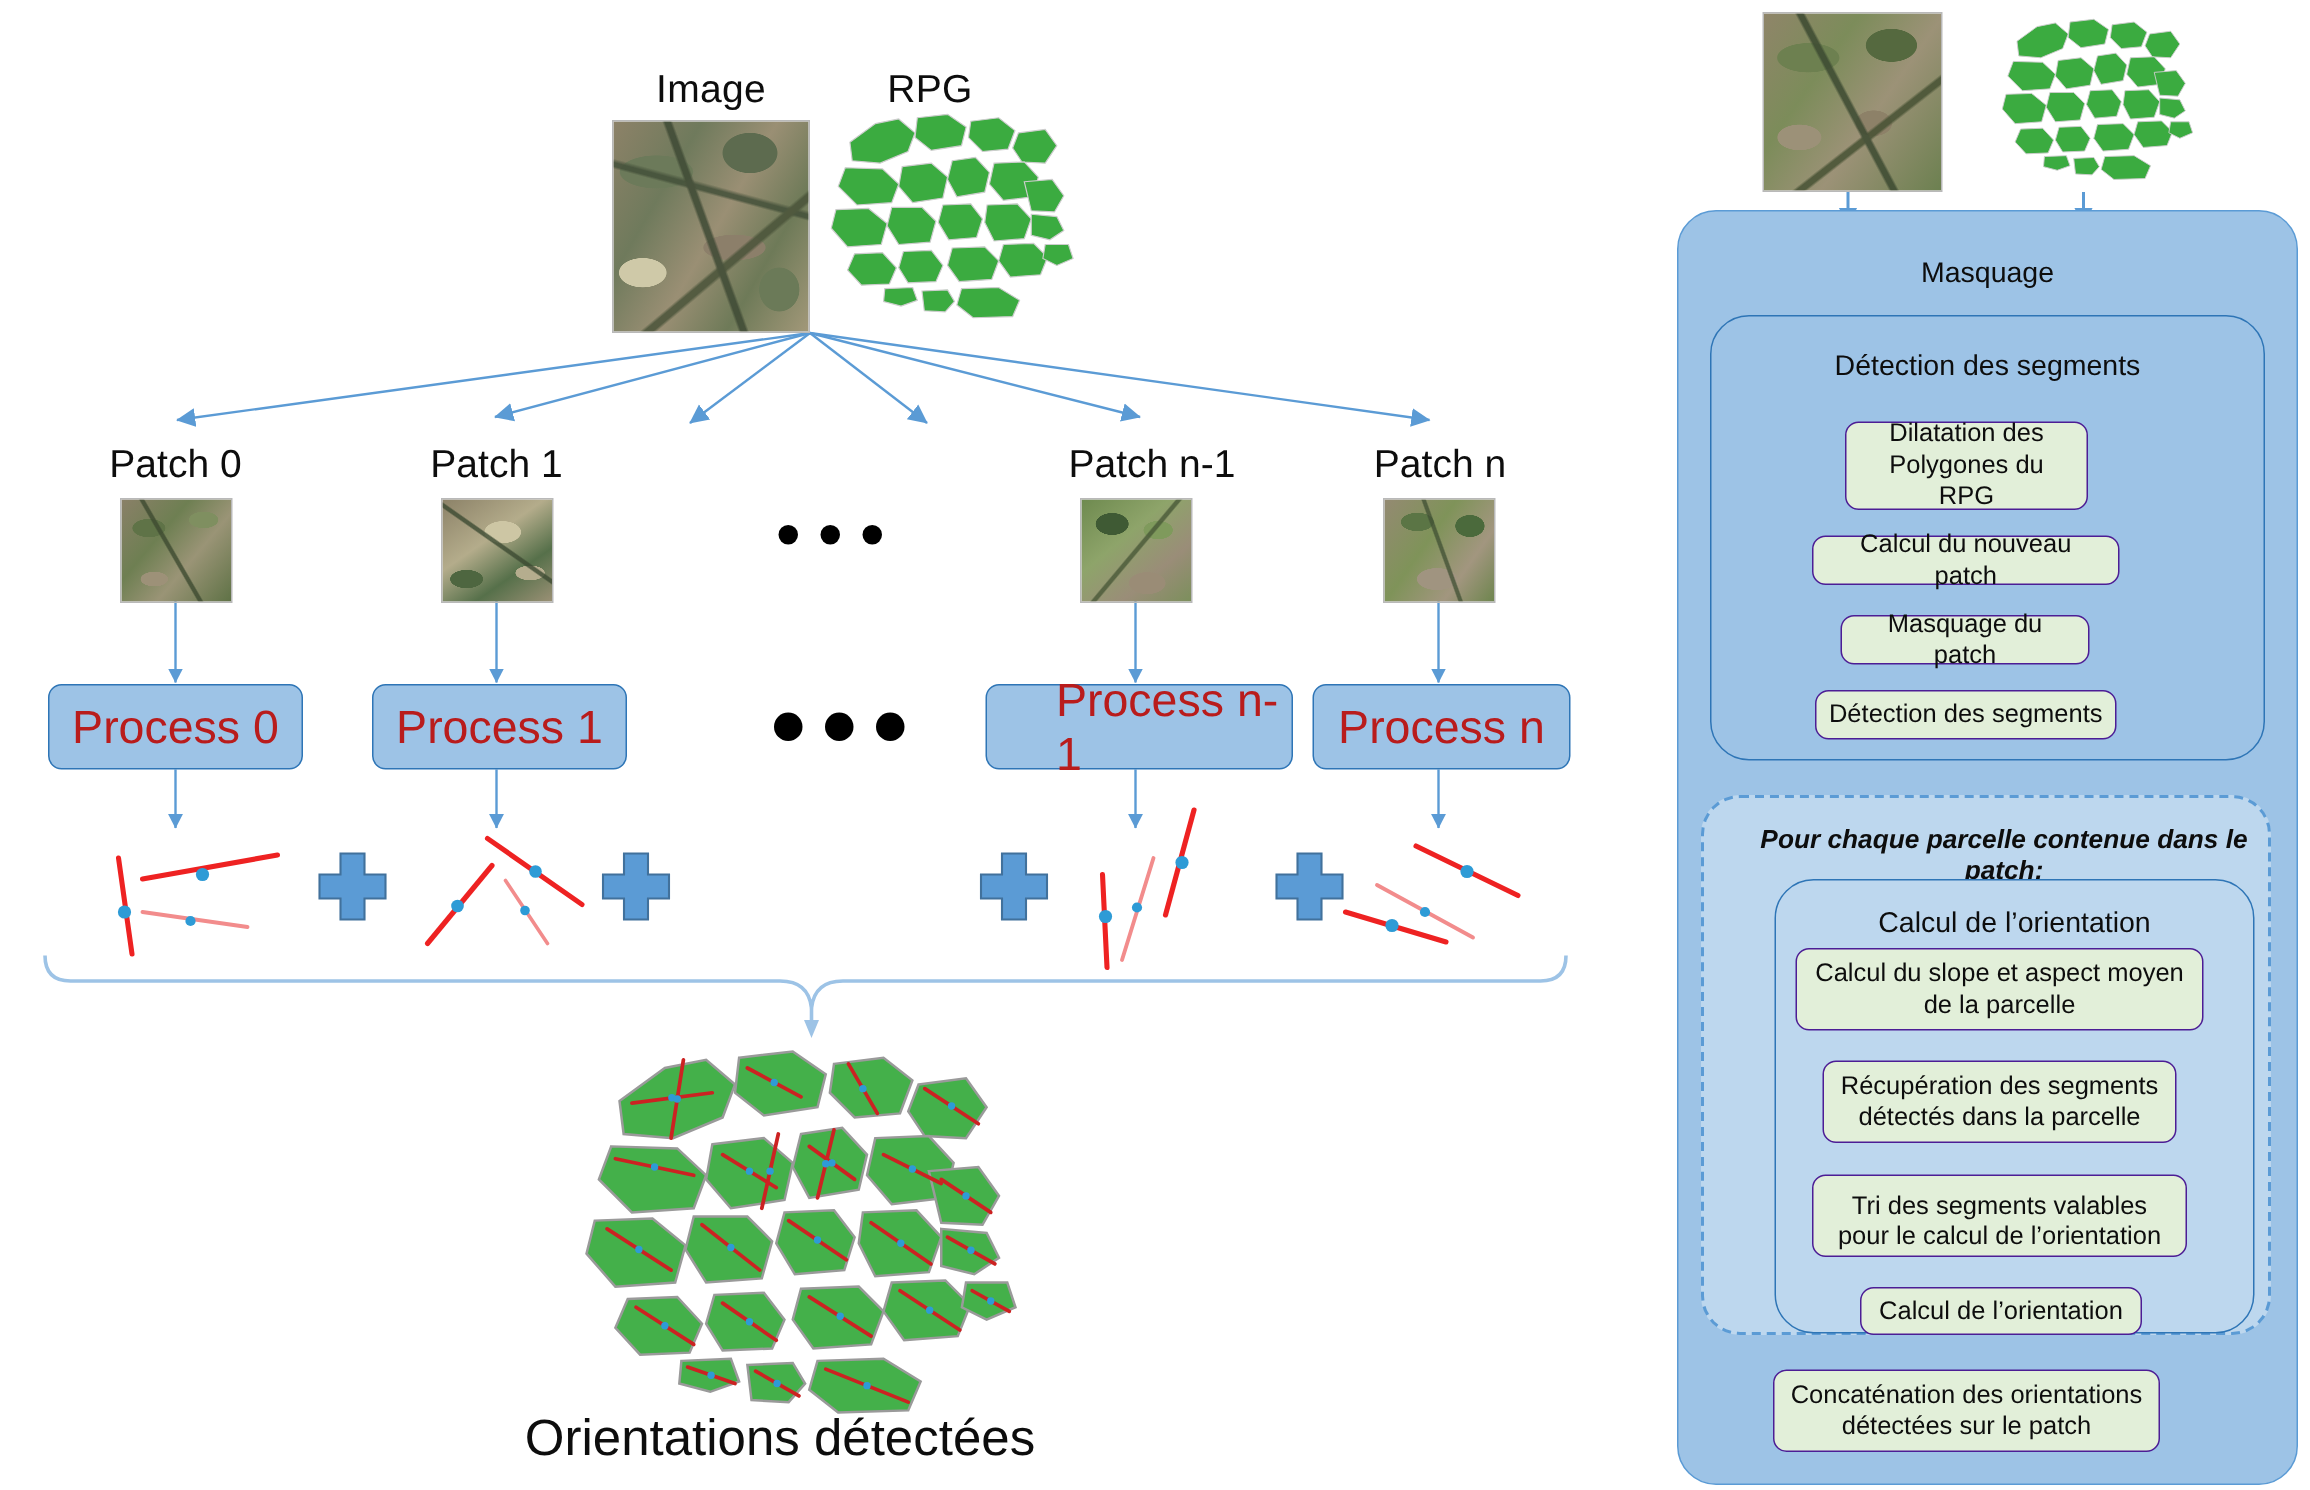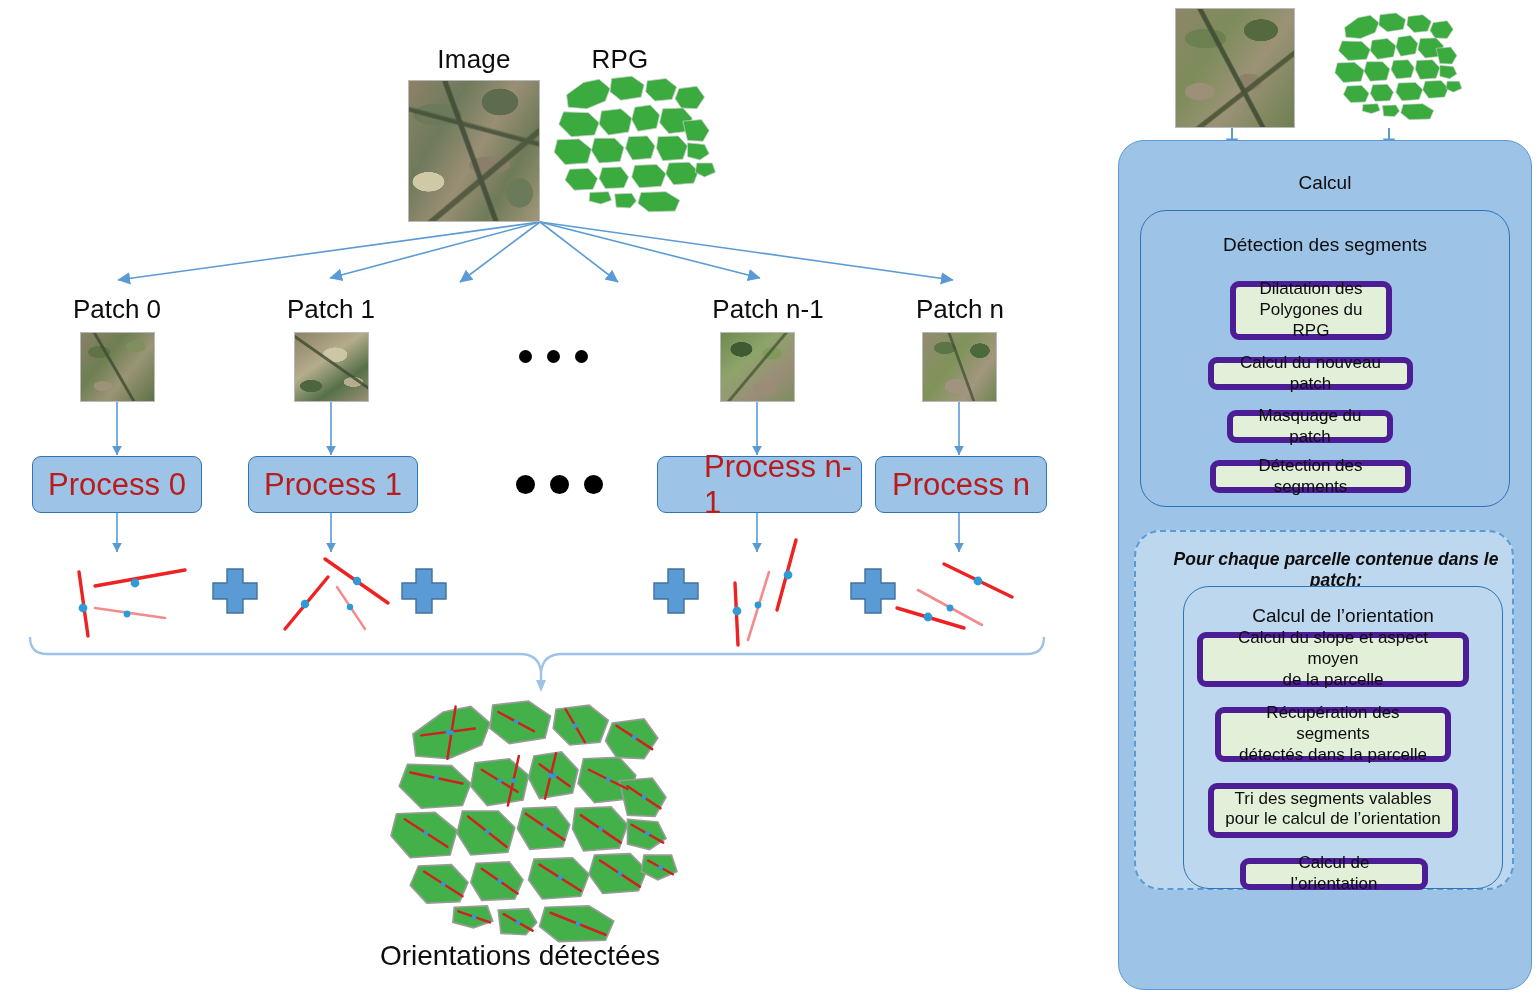--- a/index.html
+++ b/index.html
@@ -30,21 +30,21 @@
     color: #0d0d0d;
   }
   .lbl-image, .lbl-rpg {
     font-size: 26px;
     letter-spacing: .2px;
   }
   .lbl-patch {
     font-size: 26px;
   }
   .lbl-result {
-    font-size: 28px;
+    font-size: 34px;
   }
 
   
   .photo {
     position: absolute;
     border: 1px solid #b9b9b9;
     box-sizing: border-box;
     overflow: hidden;
     background-color: #7d7a63;
   }
@@ -118,21 +118,21 @@
   }
   .panel-title.ital {
     font-style: italic;
     font-weight: 600;
     font-size: 17.5px;
     text-align: center;
   }
   .step {
     position: absolute;
     background: #e2efd9;
-    border: 6px solid #4c1d95;
+    border: 1px solid #4c1d95;
     border-radius: 9px;
     display: flex;
     align-items: center;
     justify-content: center;
     text-align: center;
     font-size: 17px;
     line-height: 1.22;
     color: #0d0d0d;
     box-sizing: border-box;
     padding: 2px 8px;
@@ -483,21 +483,21 @@
   <div class="proc-box" style="left:657px; top:456px; width:205px; height:57px;padding-left:46px;">
     <span>Process n-1</span>
   </div>
   <div class="proc-box" style="left:875px; top:456px; width:172px; height:57px;">
     <span>Process n</span>
   </div>
 
   <div class="lbl lbl-result" style="left:280px; top:940px; width:480px;">Orientations détectées</div>
 
   <div class="panel-outer" style="left:1118px; top:140px; width:414px; height:850px;">
-    <div class="panel-title" style="top:31px;">Calcul</div>
+    <div class="panel-title" style="top:31px;">Masquage</div>
   </div>
 
   <div class="panel-inner" style="left:1140px; top:210px; width:370px; height:297px;">
     <div class="panel-title" style="top:23px;">Détection des segments</div>
   </div>
 
   <div class="step" style="left:1230px; top:281px; width:162px; height:59px; white-space:pre-line;">
     <span>Dilatation des
 Polygones du RPG</span>
   </div>
@@ -528,14 +528,18 @@
 de la parcelle</span>
   </div>
   <div class="step" style="left:1208px; top:783px; width:250px; height:55px; white-space:pre-line;align-items:flex-end;">
     <span>Tri des segments valables
 pour le calcul de l’orientation</span>
   </div>
   <div class="step" style="left:1240px; top:858px; width:188px; height:32px;">
     <span>Calcul de l’orientation</span>
   </div>
 
+  <div class="step" style="left:1182px; top:913px; width:258px; height:55px; white-space:pre-line;">
+    <span>Concaténation des orientations
+détectées sur le patch</span>
+  </div>
 
 </div>
 
 </body></html>

